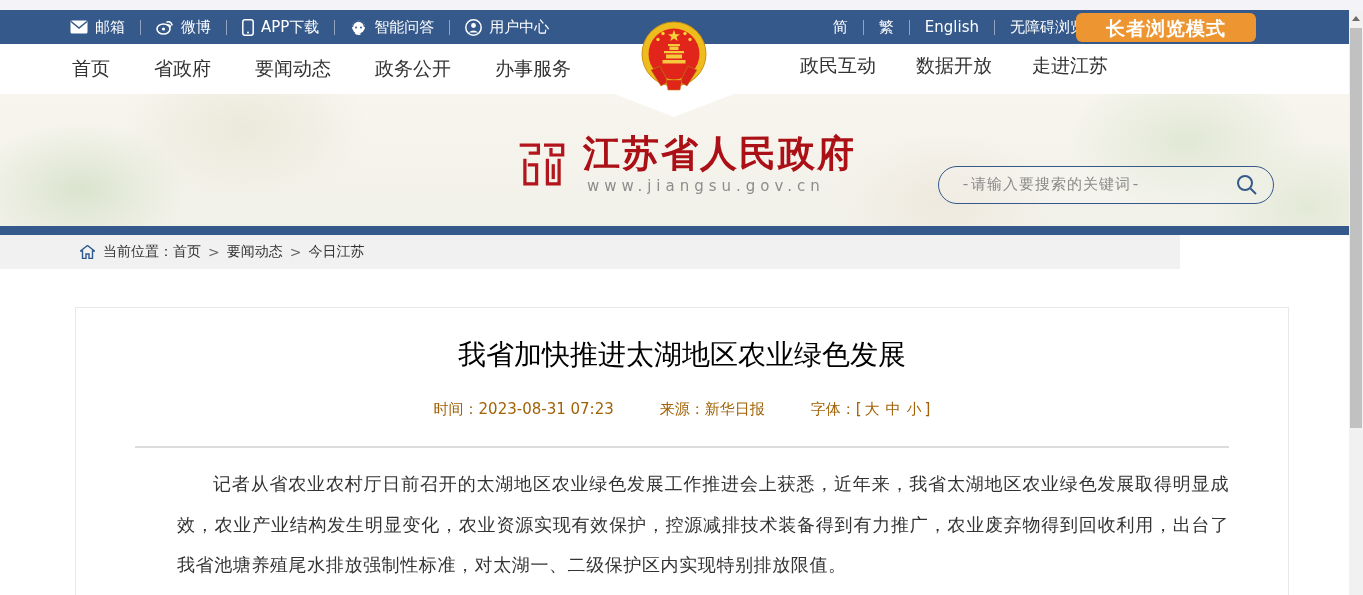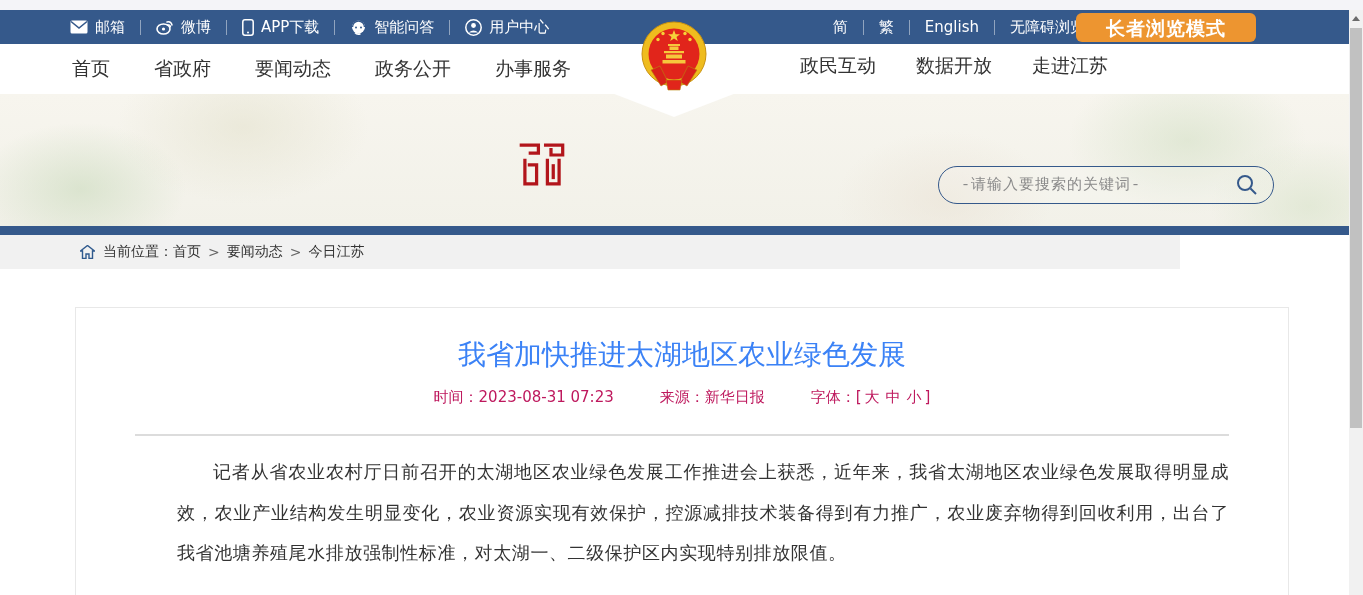--- a/index.html
+++ b/index.html
@@ -67,23 +67,23 @@
   }
   .breadcrumb .home-icon{margin-left:80px;margin-right:8px;display:flex;}
   .crumb{cursor:pointer;}
   .crumb-sep{margin:0 7px;color:#666;}
   .crumb-label{color:#333;}
   
   .card{
     position:absolute;left:75px;top:307px;width:1214px;height:300px;background:#fff;
     border:1px solid #e8e8e8;border-bottom:none;box-sizing:border-box;padding:26px 59px 0 59px;
   }
-  .article-title{font-size:28px;font-weight:400;color:#3b82f6;text-align:center;line-height:42px;margin:0;}
+  .article-title{font-size:28px;font-weight:400;color:#000000;text-align:center;line-height:42px;margin:0;}
   .article-meta{
-    display:flex;justify-content:center;gap:46px;margin-top:12px;font-size:15px;color:#be185d;
+    display:flex;justify-content:center;gap:46px;margin-top:24px;font-size:15px;color:#a16207;
   }
   .meta-item{white-space:nowrap;}
   .font-size-ctl{cursor:pointer;margin:0 3px;}
   .meta-divider{border:none;border-top:2px solid #dcdcdc;margin:27px 0 0 0;}
   .article-body{
     margin-top:16px;font-size:18px;color:#333;line-height:40.5px;text-align:justify;
     text-indent:2em;letter-spacing:.6px;margin-left:42px;
   }
   
   .scrollbar{position:absolute;right:0;top:10px;width:14px;height:585px;background:#f1f1f1;z-index:5;}
@@ -206,20 +206,24 @@
 
   <div class="banner">
     <div class="brand">
       <svg class="seal" viewBox="0 0 60 60" fill="none" stroke="#b2151b" stroke-width="3.6" stroke-linecap="square">
         <path d="M7 9 h19 v9 h-9"></path>
         <path d="M34 9 h19 v11 h-13 v-6"></path>
         <path d="M11 26 v26 h13 v-21 h-8"></path>
         <path d="M36 26 v26 h13 v-26"></path>
         <path d="M42.5 32 v13"></path>
       </svg>
+      <div>
+        <div class="site-name">江苏省人民政府</div>
+        <div class="site-url">www.jiangsu.gov.cn</div>
+      </div>
     </div>
     <div class="search-box">
       <input class="search-input" type="text" placeholder="-请输入要搜索的关键词-" style="">
       <button class="search-btn">
         <svg width="24" height="24" viewBox="0 0 24 24" fill="none" stroke="#35598b" stroke-width="2">
             <circle cx="10" cy="10" r="7"></circle>
             <line x1="15.5" y1="15.5" x2="21" y2="21"></line>
           </svg>
       </button>
     </div>

